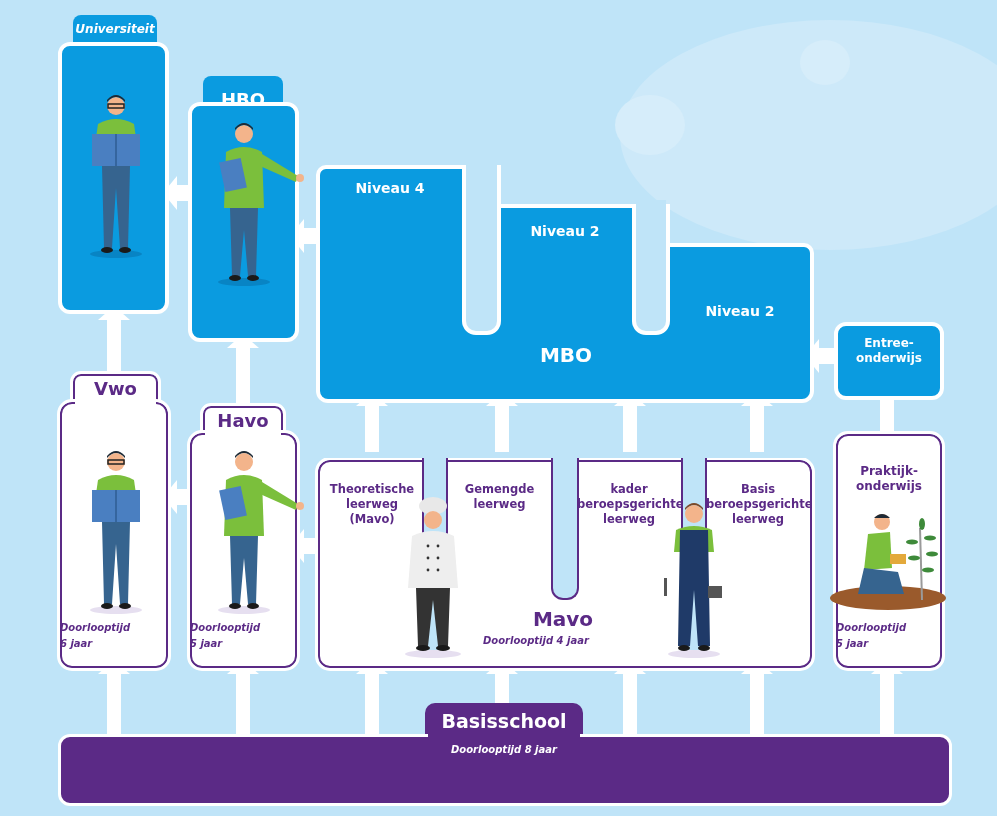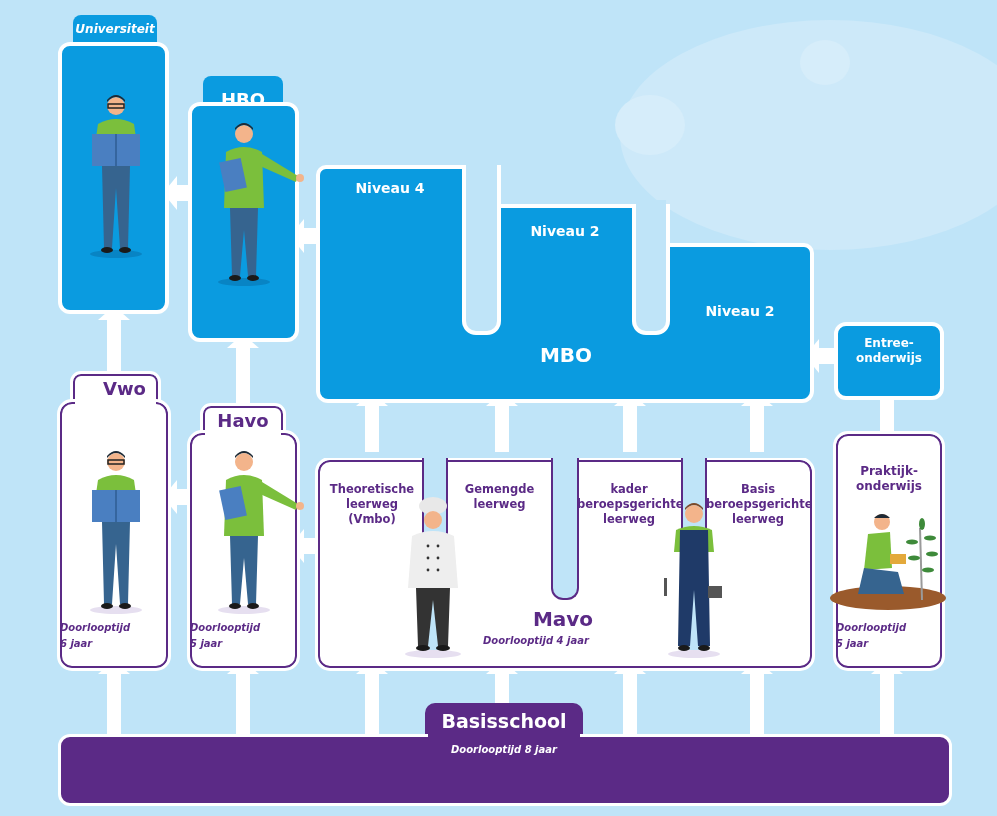--- a/index.html
+++ b/index.html
@@ -72,21 +72,21 @@
 
 <div class="abs blue" style="left:834px;top:322px;width:110px;height:78px;border-radius:12px;"></div>
 <div class="abs ttl-w" style="left:834px;top:336px;width:110px;font-size:12px;line-height:15px;">
   <div>Entree-</div>
   <div>onderwijs</div>
 </div>
 
 <div class="abs white" style="left:73px;top:374px;width:85px;height:40px;border-radius:8px;"></div>
 <div class="abs white" style="left:60px;top:402px;width:108px;height:266px;border-radius:12px;"></div>
 <div class="abs" style="left:75px;top:400px;width:81px;height:8px;background:#fff;"></div>
-<div class="abs ttl-p" style="left:73px;top:378px;width:85px;font-size:18px;padding-left:9px;">Vwo</div>
+<div class="abs ttl-p" style="left:73px;top:378px;width:85px;font-size:18px;">Vwo</div>
 <div class="abs dur" style="left:60px;top:620px;width:108px;">
   <div>Doorlooptijd</div>
   <div>6 jaar</div>
 </div>
 
 <div class="abs white" style="left:203px;top:406px;width:80px;height:38px;border-radius:8px;"></div>
 <div class="abs white" style="left:190px;top:433px;width:107px;height:235px;border-radius:12px;"></div>
 <div class="abs" style="left:205px;top:431px;width:76px;height:8px;background:#fff;"></div>
 <div class="abs ttl-p" style="left:203px;top:410px;width:80px;font-size:18px;">Havo</div>
 <div class="abs dur" style="left:190px;top:620px;width:107px;">
@@ -96,21 +96,21 @@
 
 <div class="abs white" style="left:318px;top:460px;width:494px;height:208px;border-radius:12px;"></div>
 <div class="abs" style="left:422px;top:458px;width:22px;height:192px;background:#bfe4f8;border-left:2px solid #5b2a86;border-right:2px solid #5b2a86;"></div>
 <div class="abs" style="left:551px;top:458px;width:24px;height:140px;background:#bfe4f8;border:2px solid #5b2a86;border-top:none;border-radius:0 0 12px 12px;"></div>
 <div class="abs" style="left:681px;top:458px;width:22px;height:192px;background:#bfe4f8;border-left:2px solid #5b2a86;border-right:2px solid #5b2a86;"></div>
 <div class="abs" style="left:300px;top:452px;width:530px;height:6px;background:#bfe4f8;"></div>
 
 <div class="abs ttl-p" style="left:322px;top:482px;width:100px;font-size:11.5px;line-height:15px;">
   <div>Theoretische</div>
   <div>leerweg</div>
-  <div>(Vmbo)</div>
+  <div>(Mavo)</div>
 </div>
 <div class="abs ttl-p" style="left:448px;top:482px;width:103px;font-size:11.5px;line-height:15px;">
   <div>Gemengde</div>
   <div>leerweg</div>
 </div>
 <div class="abs ttl-p" style="left:577px;top:482px;width:104px;font-size:11.5px;line-height:15px;">
   <div>kader</div>
   <div>beroepsgerichte</div>
   <div>leerweg</div>
 </div>

